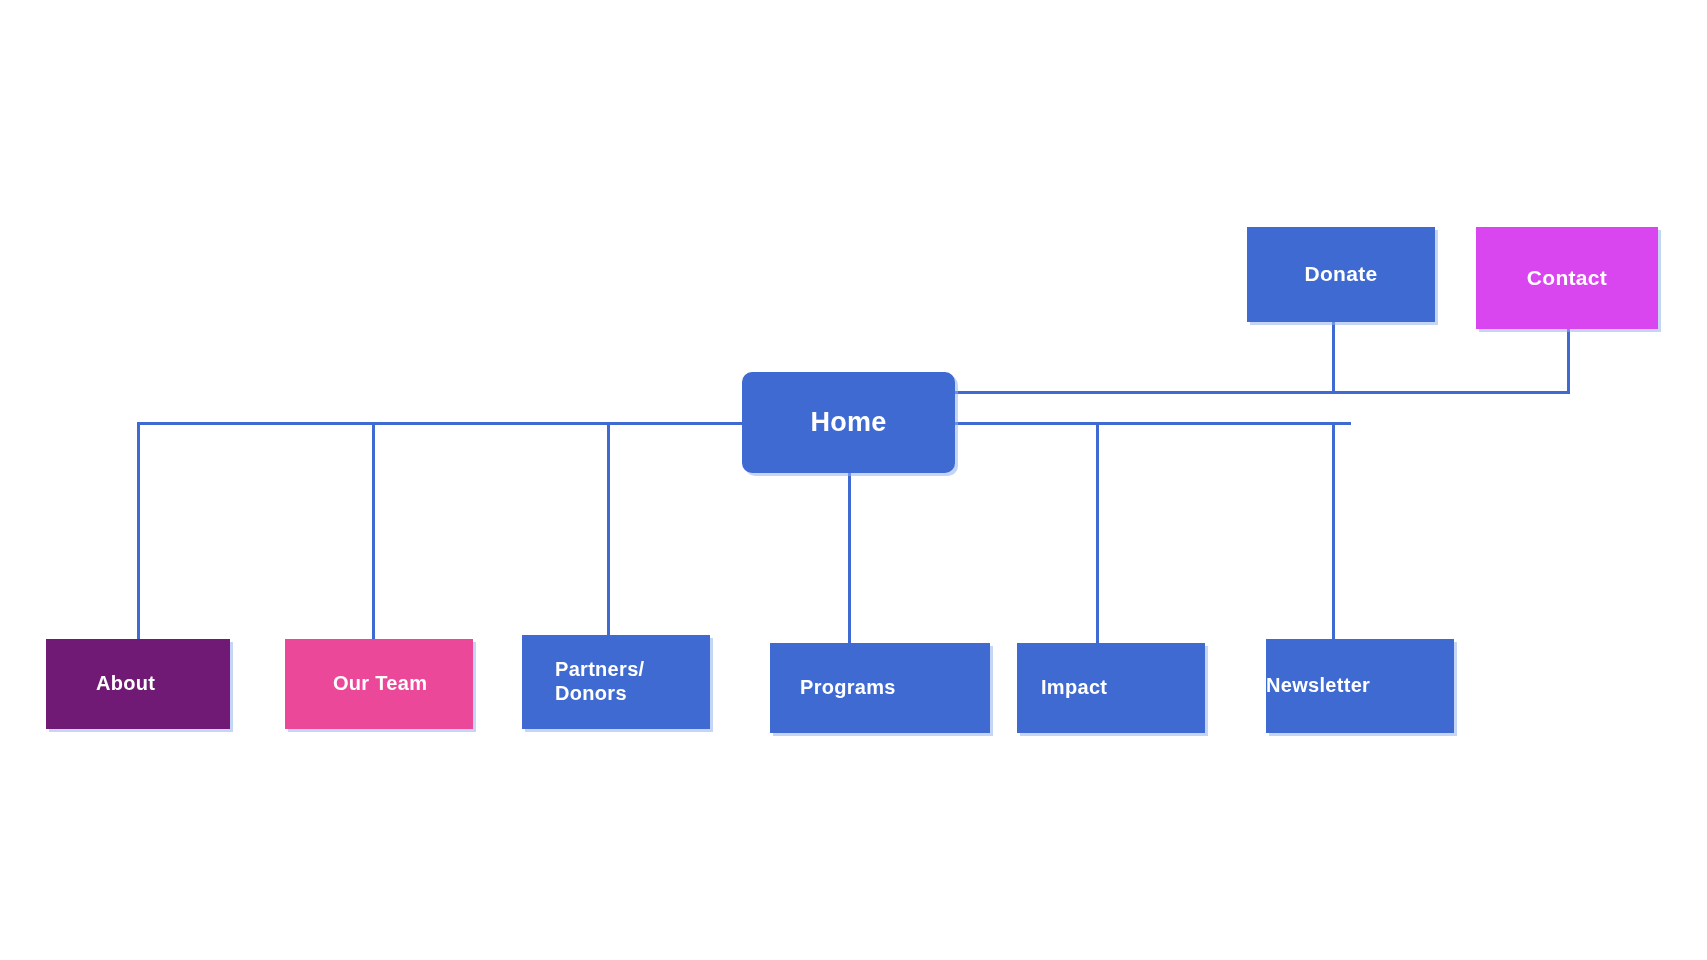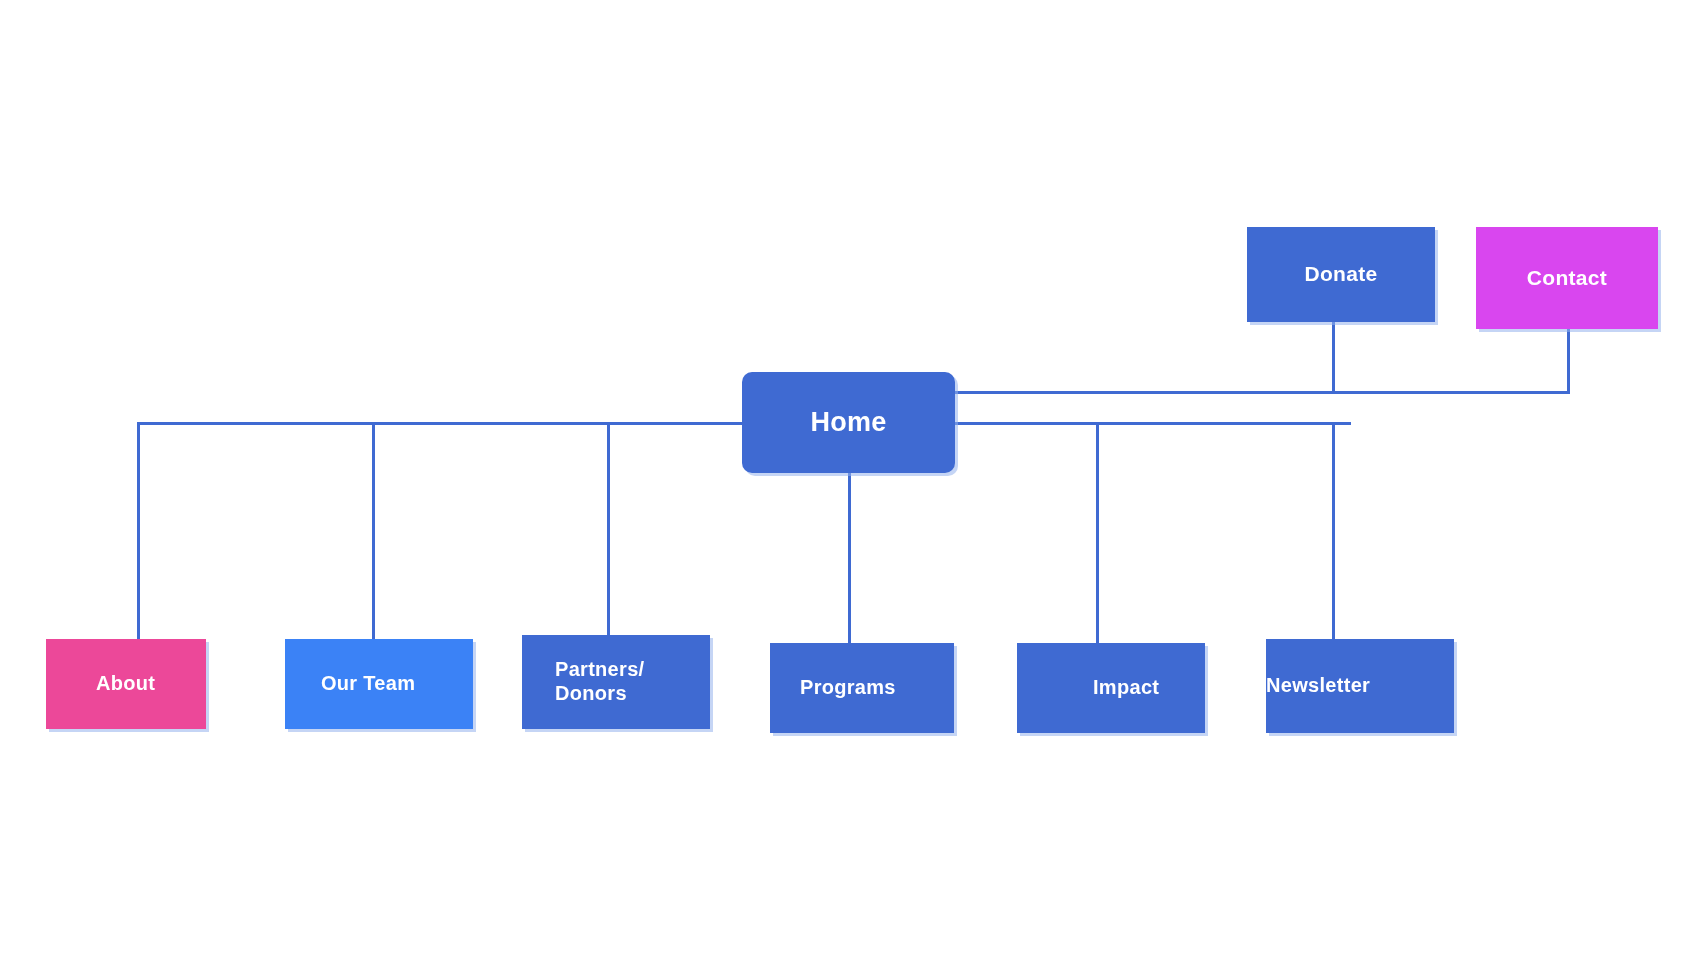--- a/index.html
+++ b/index.html
@@ -68,33 +68,33 @@
   <div id="nodes">
       <div class="node center" style="left: 742px; top: 372px; width: 213px; height: 101px; background: rgb(63, 106, 210); border-radius: 10px;">
         <span class="label" style="font-size: 27px; color: rgb(255, 255, 255);">Home</span>
       </div>
       <div class="node center" style="left: 1247px; top: 227px; width: 188px; height: 95px; background: rgb(63, 106, 210);">
         <span class="label" style="font-size: 21px; color: rgb(255, 255, 255);">Donate</span>
       </div>
       <div class="node center" style="left: 1476px; top: 227px; width: 182px; height: 102px; background: #d946ef;">
         <span class="label" style="font-size: 21px; color: rgb(255, 255, 255);">Contact</span>
       </div>
-      <div class="node lefty" style="left: 46px; top: 639px; width: 160px; height: 90px; background: #ec4899; padding-left: 50px;">
+      <div class="node lefty" style="left: 46px; top: 639px; width: 184px; height: 90px; background: #701a75; padding-left: 50px;">
         <span class="label" style="font-size: 20px; color: rgb(255, 255, 255);">About</span>
       </div>
-      <div class="node lefty" style="left: 285px; top: 639px; width: 188px; height: 90px; background: #3b82f6; padding-left: 36px;">
+      <div class="node lefty" style="left: 285px; top: 639px; width: 188px; height: 90px; background: #ec4899; padding-left: 48px;">
         <span class="label" style="font-size: 20px; color: rgb(255, 255, 255);">Our Team</span>
       </div>
       <div class="node lefty" style="left: 522px; top: 635px; width: 188px; height: 94px; background: rgb(63, 106, 210); padding-left: 33px;">
         <span class="label" style="font-size: 20px; color: rgb(255, 255, 255);">Partners/
 Donors</span>
       </div>
-      <div class="node lefty" style="left: 770px; top: 643px; width: 184px; height: 90px; background: rgb(63, 106, 210); padding-left: 30px;">
+      <div class="node lefty" style="left: 770px; top: 643px; width: 220px; height: 90px; background: rgb(63, 106, 210); padding-left: 30px;">
         <span class="label" style="font-size: 20px; color: rgb(255, 255, 255);">Programs</span>
       </div>
-      <div class="node lefty" style="left: 1017px; top: 643px; width: 188px; height: 90px; background: rgb(63, 106, 210); padding-left: 76px;">
+      <div class="node lefty" style="left: 1017px; top: 643px; width: 188px; height: 90px; background: rgb(63, 106, 210); padding-left: 24px;">
         <span class="label" style="font-size: 20px; color: rgb(255, 255, 255);">Impact</span>
       </div>
       <div class="node lefty" style="left: 1266px; top: 639px; width: 188px; height: 94px; background: rgb(63, 106, 210); ">
         <span class="label" style="font-size: 20px; color: rgb(255, 255, 255);">Newsletter</span>
       </div>
     </div>
 </div>
 
 </body></html>

